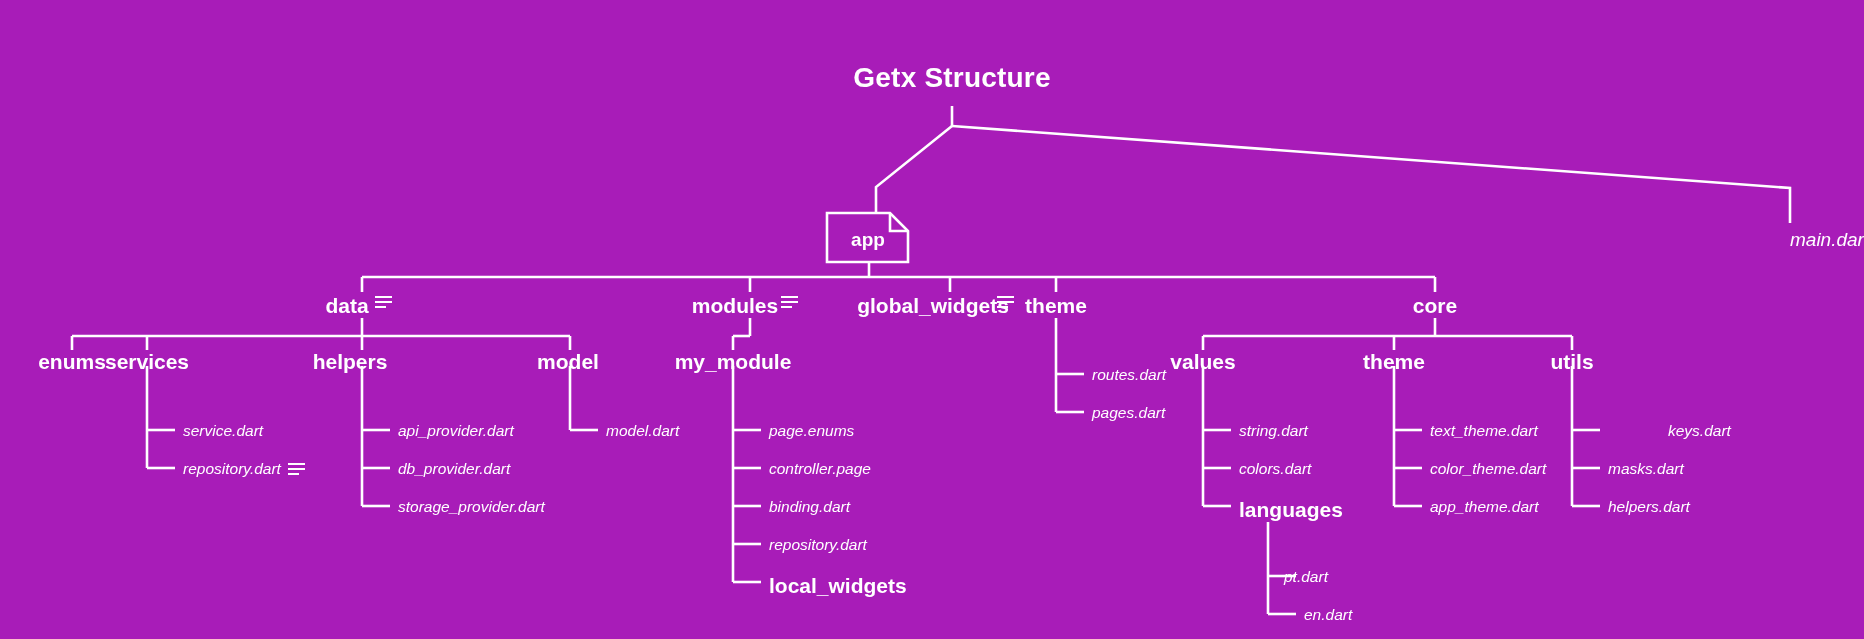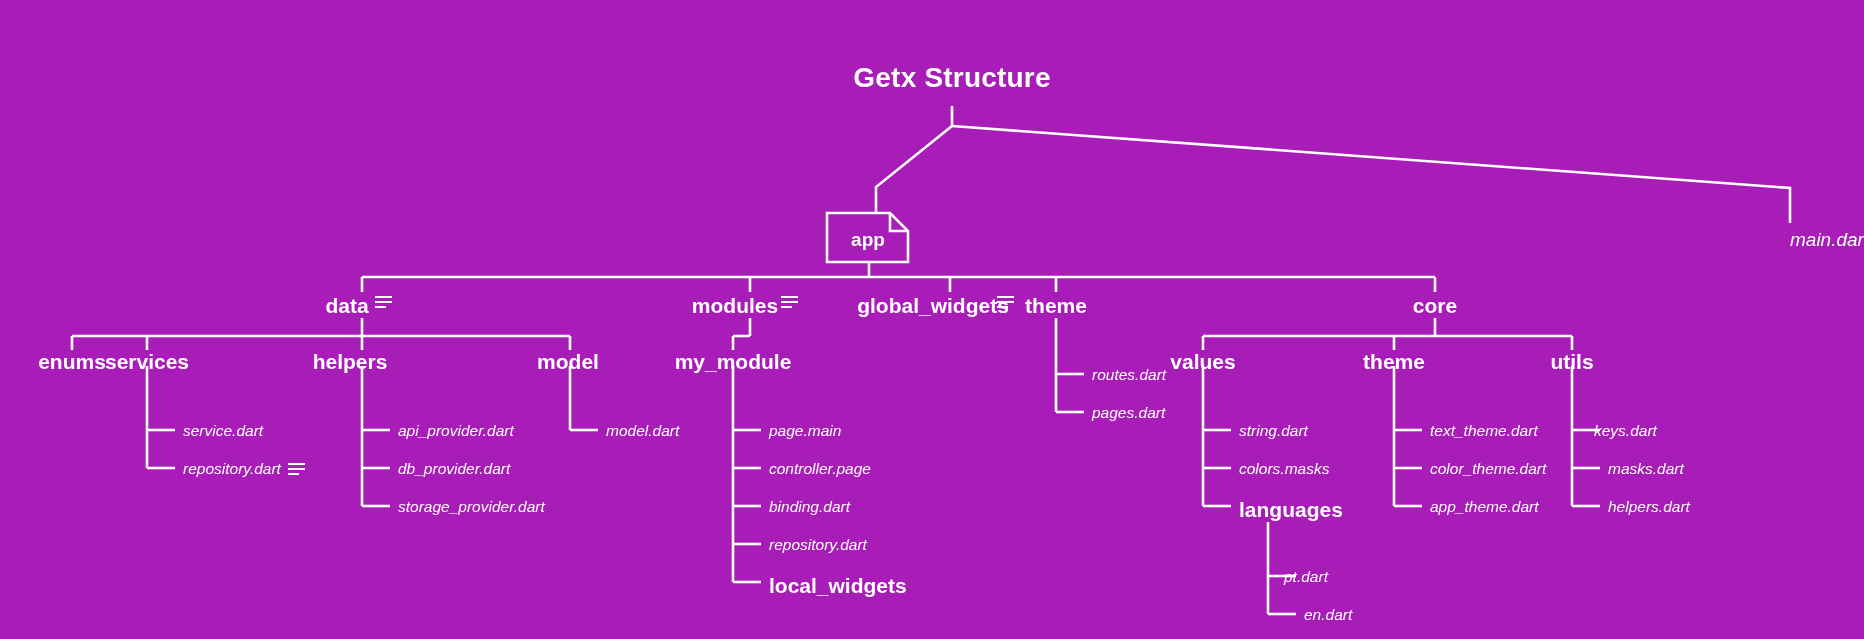--- a/index.html
+++ b/index.html
@@ -201,41 +201,41 @@
     </div>
 
   <div class="lbl file" style="left:398px; top:383px;">api_provider.dart</div>
   <div class="lbl file" style="left:398px; top:421px;">db_provider.dart</div>
   <div class="lbl file" style="left:398px; top:459px;">storage_provider.dart</div>
 
   <div class="lbl file" style="left:606px; top:383px;">model.dart</div>
 
   <div class="lbl folder ctr" style="left:733px; top:311px;">my_module</div>
 
-  <div class="lbl file" style="left:769px; top:383px;">page.main</div>
+  <div class="lbl file" style="left:769px; top:383px;">page.enums</div>
   <div class="lbl file" style="left:769px; top:421px;">controller.page</div>
   <div class="lbl file" style="left:769px; top:459px;">binding.dart</div>
   <div class="lbl file" style="left:769px; top:497px;">repository.dart</div>
   <div class="lbl folder" style="left:769px; top:535px;">local_widgets</div>
 
   <div class="lbl file" style="left:1092px; top:327px;">routes.dart</div>
   <div class="lbl file" style="left:1092px; top:365px;">pages.dart</div>
 
   <div class="lbl folder ctr" style="left:1203px; top:311px;">values</div>
   <div class="lbl folder ctr" style="left:1394px; top:311px;">theme</div>
   <div class="lbl folder ctr" style="left:1572px; top:311px;">utils</div>
 
   <div class="lbl file" style="left:1239px; top:383px;">string.dart</div>
-  <div class="lbl file" style="left:1239px; top:421px;">colors.masks</div>
+  <div class="lbl file" style="left:1239px; top:421px;">colors.dart</div>
   <div class="lbl folder" style="left:1239px; top:459px;">languages</div>
 
   <div class="lbl file" style="left:1284px; top:529px;text-align:center;">pt.dart</div>
   <div class="lbl file" style="left:1304px; top:567px;">en.dart</div>
 
   <div class="lbl file" style="left:1430px; top:383px;">text_theme.dart</div>
   <div class="lbl file" style="left:1430px; top:421px;">color_theme.dart</div>
   <div class="lbl file" style="left:1430px; top:459px;">app_theme.dart</div>
 
-  <div class="lbl file" style="left:1594px; top:383px;text-align:center;">keys.dart</div>
+  <div class="lbl file" style="left:1668px; top:383px;text-align:center;">keys.dart</div>
   <div class="lbl file" style="left:1608px; top:421px;">masks.dart</div>
   <div class="lbl file" style="left:1608px; top:459px;">helpers.dart</div>
 
 </div>
 
 </body></html>

